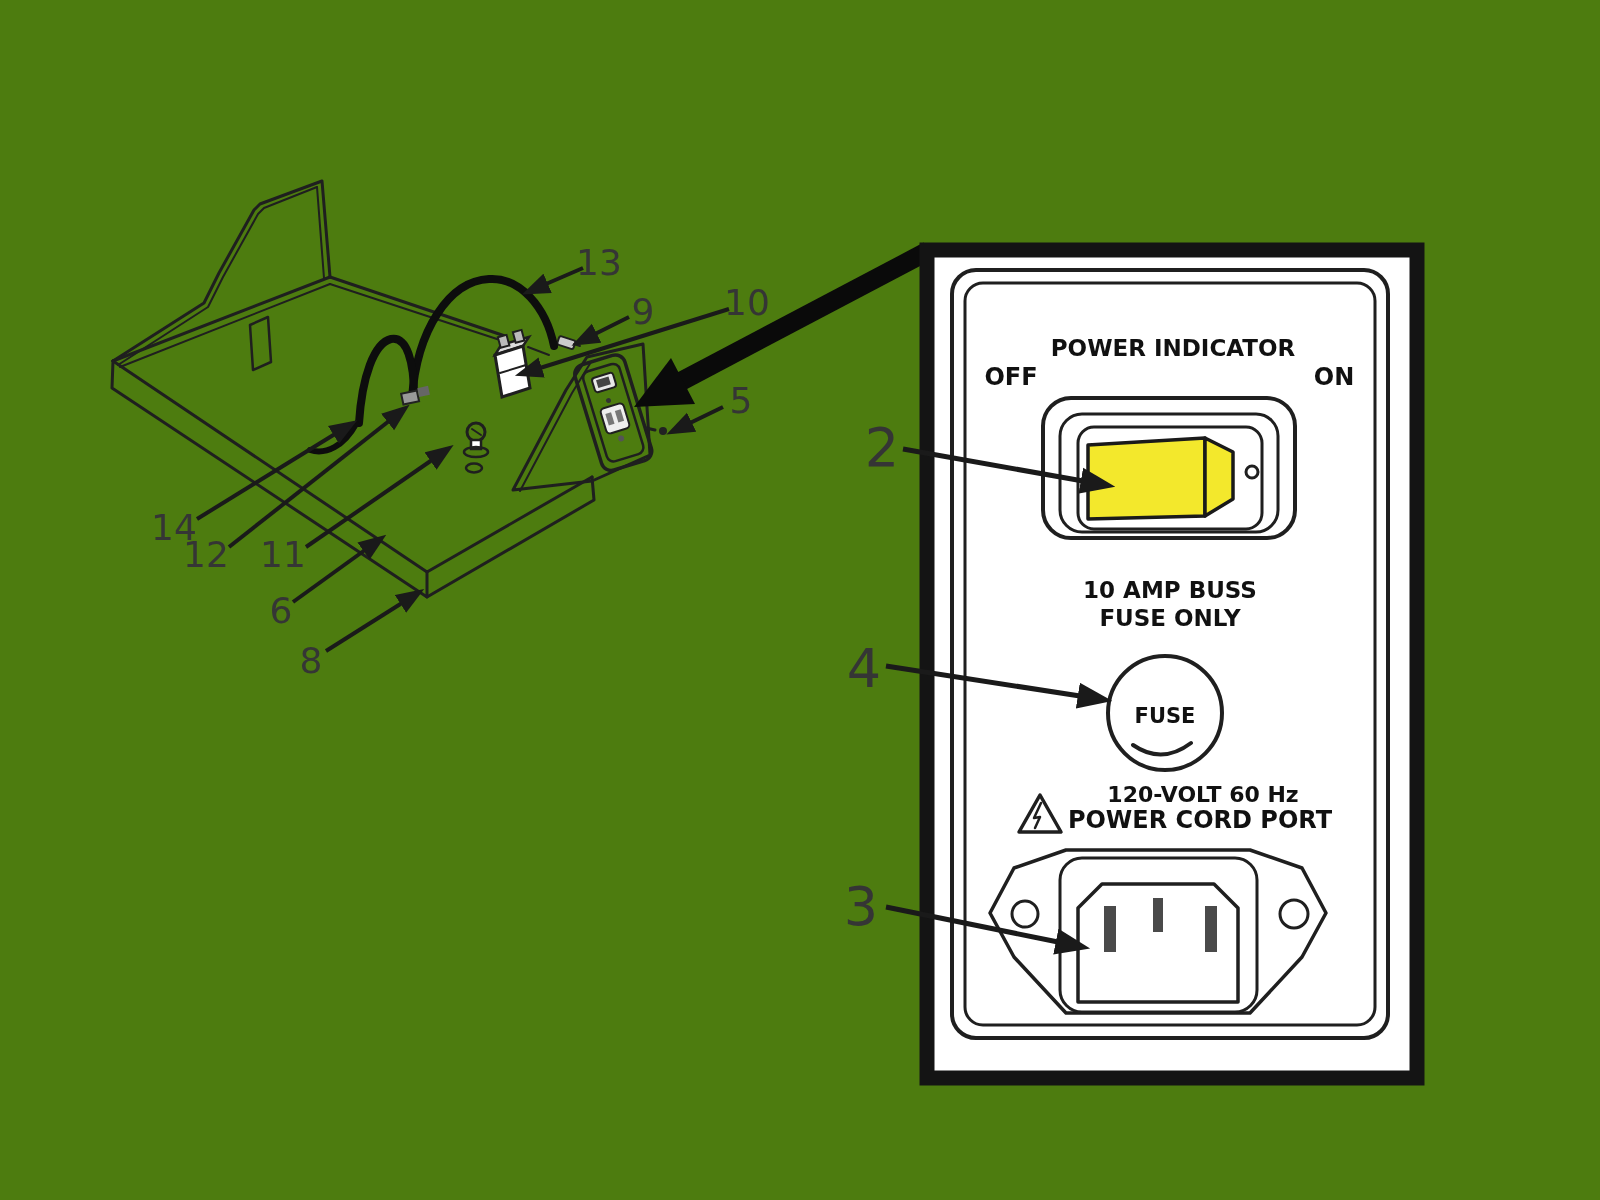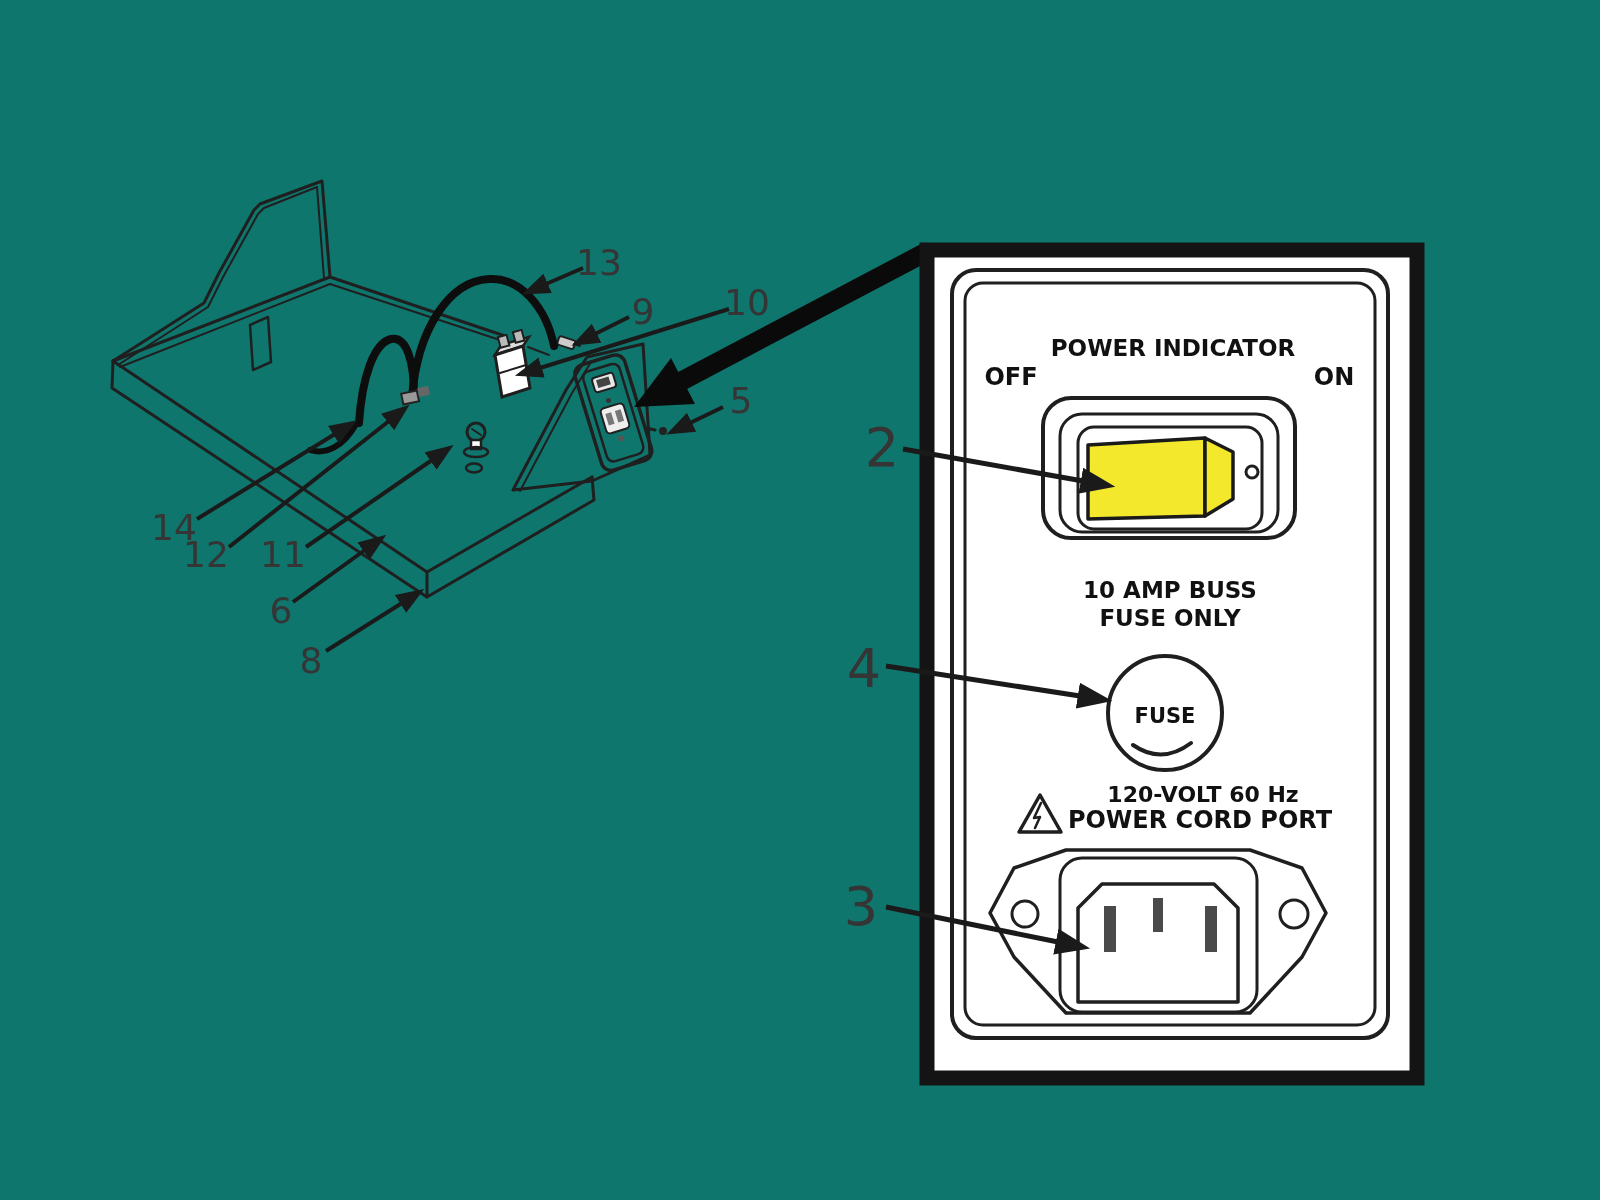--- a/index.html
+++ b/index.html
@@ -1,16 +1,16 @@
 <!DOCTYPE html>
 <html><head>
 <meta charset="utf-8">
 <style>
   html,body{margin:0;padding:0;background:#ffffff;}
-  .stage{position:relative;width:1600px;height:1200px;background:#0f766e;overflow:hidden;
+  .stage{position:relative;width:1600px;height:1200px;background:#4d7c0f;overflow:hidden;
          font-family:"DejaVu Sans","Liberation Sans",sans-serif;}
   svg{display:block}
   .ink{stroke:#1f1f1f;fill:none;stroke-linecap:round;stroke-linejoin:round;}
   .w2{stroke-width:2;} .w25{stroke-width:2.5;} .w3{stroke-width:3;} .w35{stroke-width:3.5;} .w4{stroke-width:4;}
   .cable{stroke:#0d0d0d;fill:none;stroke-width:8;stroke-linecap:round;}
   .arrow{stroke:#1a1a1a;stroke-width:4;fill:none;stroke-linecap:butt;}
   .arrow-big{stroke:#1a1a1a;stroke-width:5;fill:none;stroke-linecap:butt;}
   .num{font-family:"DejaVu Sans","Liberation Sans",sans-serif;font-size:36px;fill:#353535;}
   .numbig{font-family:"DejaVu Sans","Liberation Sans",sans-serif;font-size:54px;fill:#353535;}
   .ptxt{font-family:"DejaVu Sans","Liberation Sans",sans-serif;font-weight:bold;fill:#111111;}

